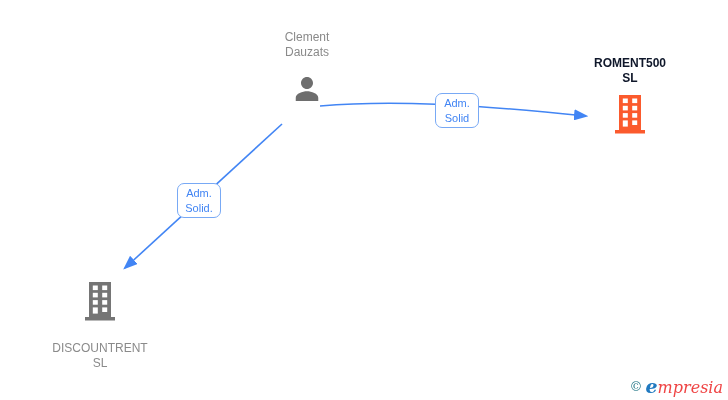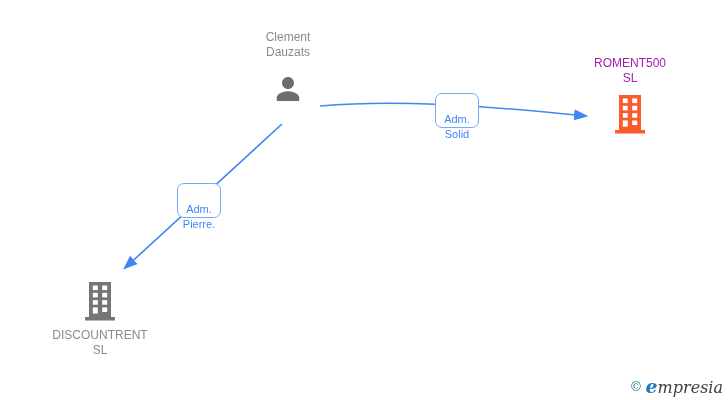--- a/index.html
+++ b/index.html
@@ -28,43 +28,43 @@
     text-align: center;
     cursor: pointer;
   }
   .node-label {
     font-size: 12px;
     line-height: 15px;
     color: #8a8a8a;
     white-space: nowrap;
   }
   .node-label.bold {
-    font-weight: normal;
-    color: #a21caf;
+    font-weight: bold;
+    color: #0f172a;
   }
   .icon-wrap {
     display: inline-block;
     line-height: 0;
   }
   .person-icon { color: #6e6e6e; }
   .building-gray { color: #757575; }
   .building-orange { color: #fb5a2d; }
   .edge-label {
     position: absolute;
     box-sizing: border-box;
     width: 44px;
     height: 35px;
     background: #ffffff;
     border: 1px solid #78a9f5;
     border-radius: 7px;
     color: #4285f4;
     font-size: 11px;
     line-height: 15px;
     text-align: center;
-    padding-top: 18px;
+    padding-top: 2px;
     z-index: 2;
   }
   .brand {
     position: absolute;
     right: 5px;
     bottom: 3px;
     font-family: "DejaVu Serif", serif;
     font-style: italic;
     white-space: nowrap;
     cursor: pointer;
@@ -75,40 +75,40 @@
     font-style: normal;
     vertical-align: 2px;
     margin-right: 3px;
   }
   .brand .e-letter {
     color: #2079c0;
     font-size: 19px;
     font-weight: bold;
   }
   .brand .rest {
-    color: #404040;
+    color: #ef4444;
     font-size: 16px;
   }
 </style>
 </head>
 <body>
 
 <div class="canvas">
 
   <svg class="edges-layer" width="728" height="400" viewBox="0 0 728 400" xmlns="http://www.w3.org/2000/svg">
     <defs>
       <marker id="arrow" markerWidth="9" markerHeight="7" refX="7.5" refY="3.5" orient="auto">
         <path d="M0,0 L9,3.5 L0,7 Z" fill="#4285f4"></path>
       </marker>
     </defs>
     <path d="M 320 106 C 390 100, 470 104, 586 116" fill="none" stroke="#4285f4" stroke-width="1.6" marker-end="url(#arrow)"></path>
     <path d="M 282 124 L 125 268" fill="none" stroke="#4285f4" stroke-width="1.6" marker-end="url(#arrow)"></path>
   </svg>
 
-  <div class="node" style="left: 208px; top: 30px; width: 160px;">
+  <div class="node" style="left: 227px; top: 30px; width: 160px;">
     <div class="node-label">Clement</div>
     <div class="node-label">Dauzats</div>
     <span class="icon-wrap person-icon" style="margin-top: 11px;">
       <svg width="36" height="36" viewBox="0 0 24 24" fill="currentColor">
         <path d="M12 12c2.21 0 4-1.79 4-4s-1.79-4-4-4-4 1.79-4 4 1.79 4 4 4zm0 1.5c-2.9 0-7.5 1.45-7.5 4.35V20h15v-2.15c0-2.9-4.6-4.35-7.5-4.35z"></path>
       </svg>
     </span>
   </div>
 
   <div class="node" style="left: 560px; top: 56px; width: 140px;">
@@ -142,31 +142,31 @@
           <rect x="20.2" y="4.5" width="5" height="4.6"></rect>
           <rect x="10.8" y="11.8" width="5" height="4.6"></rect>
           <rect x="20.2" y="11.8" width="5" height="4.6"></rect>
           <rect x="10.8" y="19.1" width="5" height="4.6"></rect>
           <rect x="20.2" y="19.1" width="5" height="4.6"></rect>
           <rect x="10.8" y="26.4" width="5" height="6.2"></rect>
           <rect x="20.2" y="26.4" width="5" height="4.6"></rect>
         </g>
       </svg>
     </span>
-    <div class="node-label" style="margin-top: 3px;">DISCOUNTRENT</div>
+    <div class="node-label" style="margin-top: 16px;">DISCOUNTRENT</div>
     <div class="node-label">SL</div>
   </div>
 
   <div class="edge-label" style="left: 435px; top: 93px;">
     <div>Adm.</div>
     <div>Solid</div>
   </div>
 
   <div class="edge-label" style="left: 177px; top: 183px;">
     <div>Adm.</div>
-    <div>Pierre.</div>
+    <div>Solid.</div>
   </div>
 
   <div class="brand">
     <span class="copy">©</span><span class="e-letter">e</span><span class="rest">mpresia</span>
   </div>
 
 </div>
 
 </body></html>

